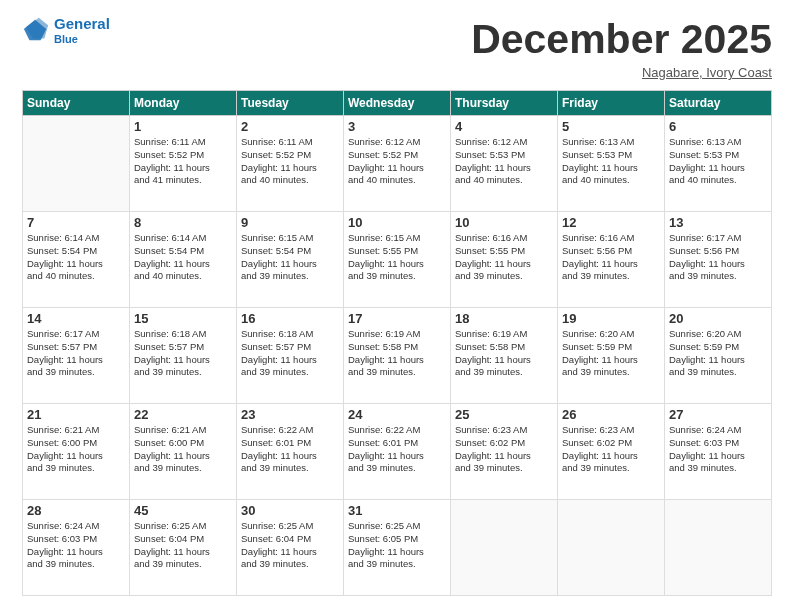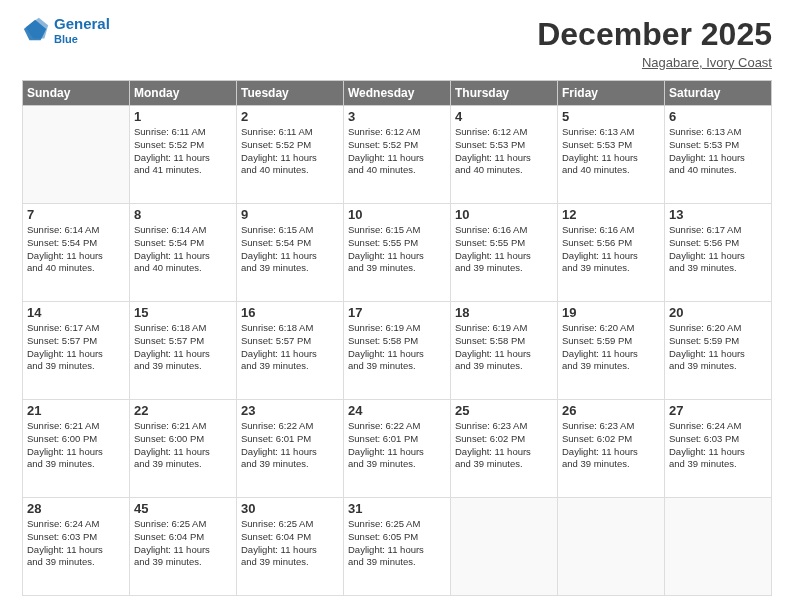--- a/index.html
+++ b/index.html
@@ -29,39 +29,39 @@
       gap: 4px;
     }
     .logo-icon {
       width: 28px;
       height: 28px;
     }
     .title-block {
       text-align: right;
     }
     .month-title {
-      font-size: 32px;
+      font-size: 41px;
       font-weight: bold;
       color: #333;
     }
     .location {
       font-size: 13px;
       color: #555;
       margin-top: 2px;
       text-decoration: underline;
     }
     .calendar {
       flex: 1;
       border: 1px solid #ccc;
       border-collapse: collapse;
       width: 100%;
       table-layout: fixed;
     }
     .calendar th {
-      background: #737373;
+      background: #0f766e;
       color: #fff;
       font-size: 12px;
       font-weight: bold;
       padding: 5px 4px;
       text-align: left;
       border: 1px solid #ccc;
     }
     .calendar td {
       border: 1px solid #ddd;
       vertical-align: top;

